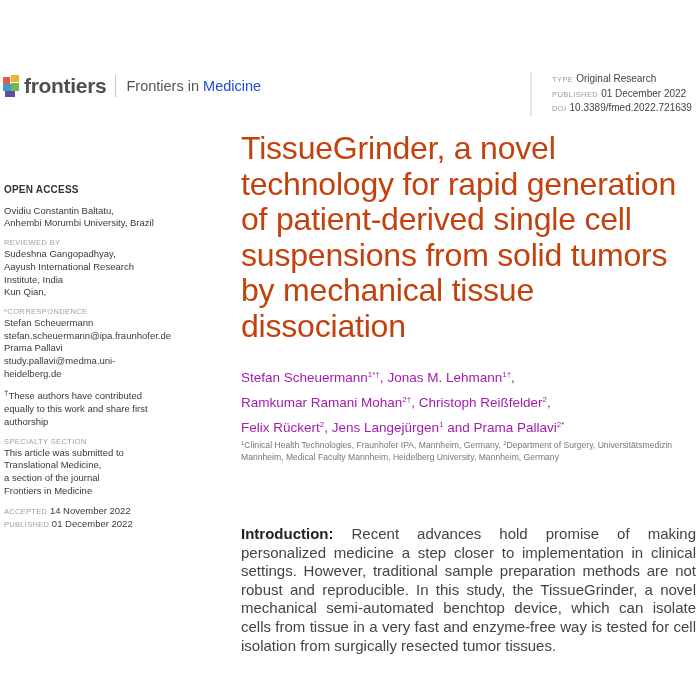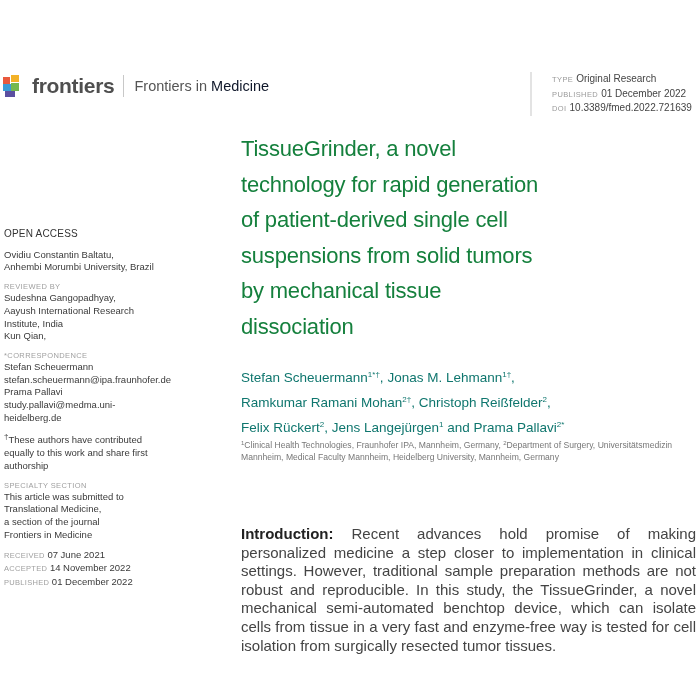--- a/index.html
+++ b/index.html
@@ -11,40 +11,40 @@
 
   
   .logo { left: 3px; top: 74px; display: flex; align-items: center; }
   .logo-mark { width: 17px; height: 22px; position: relative; margin-right: 4px; }
   .logo-mark span { position: absolute; display: block; }
   .lm1 { left: 0; top: 2px; width: 7px; height: 7px; background: #e9593d; }
   .lm2 { left: 8px; top: 0; width: 8px; height: 7px; background: #f3b228; }
   .lm3 { left: 0; top: 9px; width: 8px; height: 7px; background: #3b9bd6; }
   .lm4 { left: 8px; top: 8px; width: 8px; height: 8px; background: #74b94e; }
   .lm5 { left: 2px; top: 16px; width: 10px; height: 6px; background: #5b4fa0; }
-  .logo-word { font-size: 21px; font-weight: bold; color: #4f4f4f; letter-spacing: -0.3px; margin-left: 8px; }
+  .logo-word { font-size: 21px; font-weight: bold; color: #4f4f4f; letter-spacing: -0.3px; }
   .logo-divider { width: 1px; height: 22px; background: #c8c8c8; margin: 0 10px 0 9px; }
   .journal { font-size: 14.5px; color: #555; }
-  .journal .accent { color: #0f172a; text-align: center; }
+  .journal .accent { color: #1d4ed8; text-align: center; }
 
   .meta { left: 530px; top: 72px; border-left: 2px solid #e3e3e3; padding-left: 20px; font-size: 10px; line-height: 13.5px; color: #444; }
   .meta .lbl { font-size: 7.5px; color: #9a9a9a; letter-spacing: 0.4px; margin-right: 3px; }
 
   
   .left { left: 4px; top: 184px; width: 200px; font-size: 9.5px; line-height: 12.7px; color: #3a3a3a; }
-  .oa { font-size: 10px; font-weight: normal; color: #333; margin-bottom: 8px; letter-spacing: 0.2px; margin-top: 44px; }
+  .oa { font-size: 10px; font-weight: bold; color: #333; margin-bottom: 8px; letter-spacing: 0.2px; }
   .sec-lbl { font-size: 7.5px; color: #a0a0a0; letter-spacing: 0.4px; text-transform: uppercase; line-height: 11px; }
   .sec { margin-bottom: 7px; }
   .dates .lbl { font-size: 7.5px; color: #a0a0a0; letter-spacing: 0.3px; }
   .dates div { line-height: 12.7px; }
 
   
-  .title { left: 241px; top: 131px; width: 455px; font-size: 22px; line-height: 35.5px; color: #15803d; letter-spacing: -0.2px; }
+  .title { left: 241px; top: 131px; width: 455px; font-size: 32px; line-height: 35.5px; color: #c2410c; letter-spacing: -0.2px; }
 
-  .authors { left: 241px; top: 364px; width: 455px; font-size: 13.5px; line-height: 22px; color: #0f766e; }
+  .authors { left: 241px; top: 364px; width: 455px; font-size: 13.5px; line-height: 22px; color: #a21caf; }
   .authors sup { font-size: 8px; vertical-align: 5px; }
 
   .affil { left: 241px; top: 437px; width: 455px; font-size: 8.6px; line-height: 12.4px; color: #777; }
   .affil sup { font-size: 6px; vertical-align: 3px; }
 
   .abstract { left: 241px; top: 525px; width: 455px; font-size: 15px; line-height: 18.6px; color: #444; text-align: justify; }
   .abstract .head { font-weight: bold; color: #222; }
 </style>
 </head>
 <body>
@@ -104,21 +104,20 @@
 
   <div class="sec">
     <div class="sec-lbl">SPECIALTY SECTION</div>
     <div>This article was submitted to</div>
     <div>Translational Medicine,</div>
     <div>a section of the journal</div>
     <div>Frontiers in Medicine</div>
   </div>
 
   <div class="dates">
-    <div><span class="lbl">RECEIVED</span> <span>07 June 2021</span></div>
     <div><span class="lbl">ACCEPTED</span> <span>14 November 2022</span></div>
     <div><span class="lbl">PUBLISHED</span> <span>01 December 2022</span></div>
   </div>
 </div>
 
 <div class="abs title">
   <div>TissueGrinder, a novel</div>
   <div>technology for rapid generation</div>
   <div>of patient-derived single cell</div>
   <div>suspensions from solid tumors</div>

